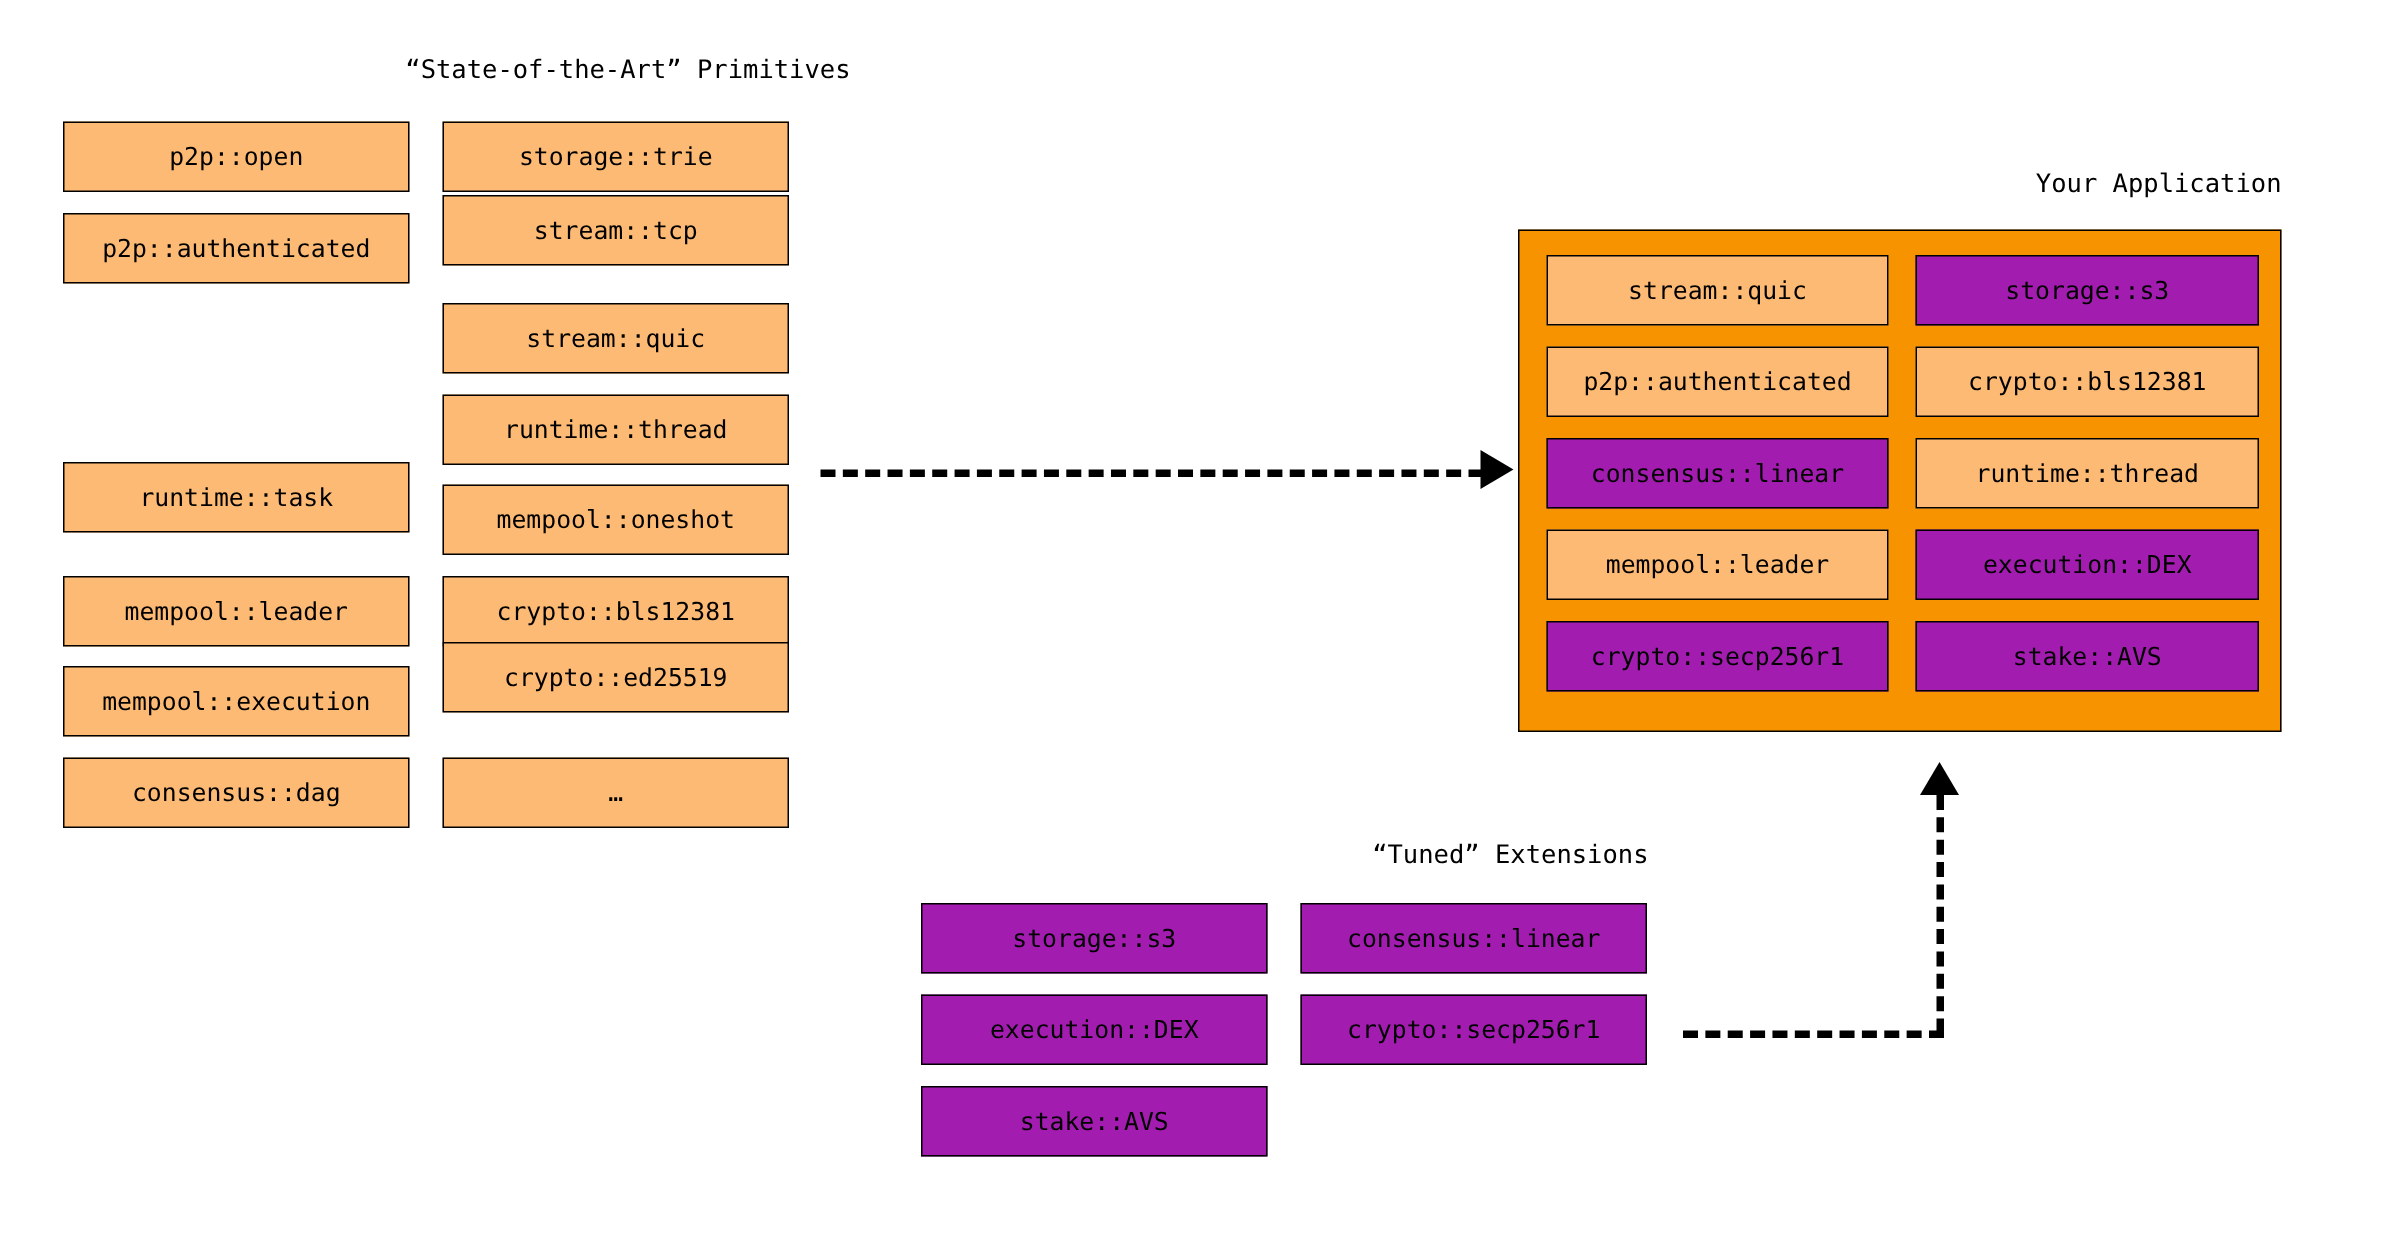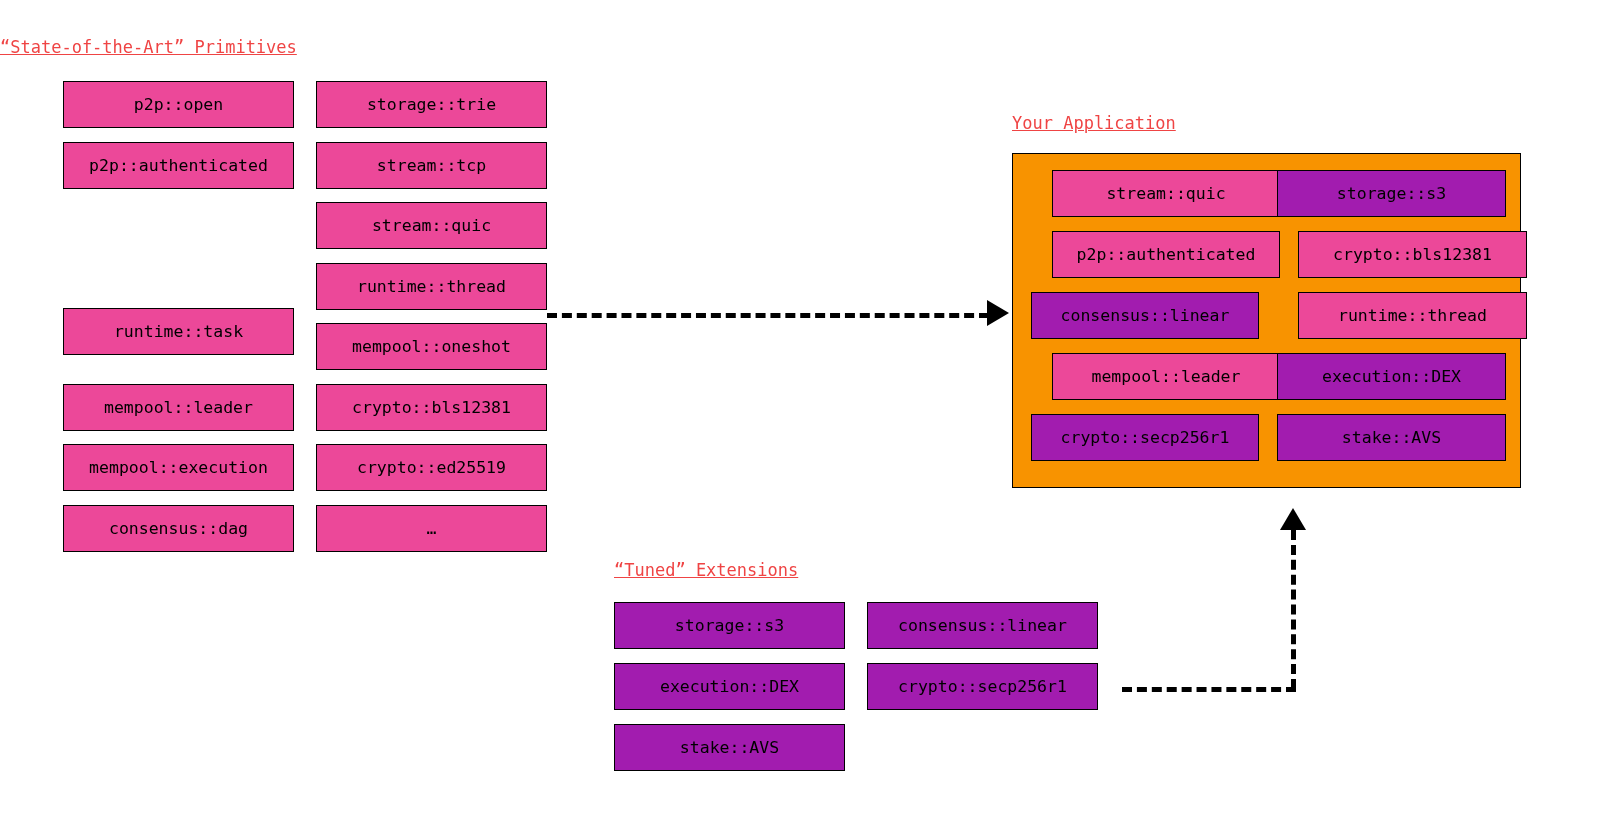--- a/index.html
+++ b/index.html
@@ -22,42 +22,41 @@
     inset: 0;
   }
 
   
   .caption {
     position: absolute;
     font-size: 17px;
     line-height: 20px;
     letter-spacing: 0px;
     white-space: nowrap;
-    color: #ef4444;
-    text-align: left;
-    text-decoration: underline;
+    color: #000000;
+    text-align: right;
   }
   #caption-primitives { left: 0px;   top: 37px;  width: 567px; }
   #caption-application { left: 1012px; top: 113px; width: 509px; }
   #caption-extensions  { left: 614px;  top: 560px; width: 485px; }
 
   
   .node {
     position: absolute;
     height: 47px;
     border: 1.6px solid #000000;
     display: flex;
     align-items: center;
     justify-content: center;
     font-size: 16.5px;
     line-height: 19px;
     white-space: nowrap;
     color: #000000;
   }
-  .node.green { background: #ec4899; margin-left: 21px; }
+  .node.green { background: #fdba74; }
   .node.pink  { background: #a21caf; }
 
   
   .col-p-left  { left: 42px;  width: 231px; }
   .col-p-right { left: 295px; width: 231px; }
 
   
   .col-a-left  { left: 1031px; width: 228px; }
   .col-a-right { left: 1277px; width: 229px; }
 
@@ -118,26 +117,26 @@
   <div class="caption" id="caption-primitives">“State-of-the-Art” Primitives</div>
 
   <div class="node green col-p-left" style="top:81px">p2p::open</div>
   <div class="node green col-p-left" style="top:142px">p2p::authenticated</div>
   <div class="node green col-p-left" style="top:308px">runtime::task</div>
   <div class="node green col-p-left" style="top:384px">mempool::leader</div>
   <div class="node green col-p-left" style="top:444px">mempool::execution</div>
   <div class="node green col-p-left" style="top:505px">consensus::dag</div>
 
   <div class="node green col-p-right" style="top:81px">storage::trie</div>
-  <div class="node green col-p-right" style="top:142px">stream::tcp</div>
+  <div class="node green col-p-right" style="top:130px">stream::tcp</div>
   <div class="node green col-p-right" style="top:202px">stream::quic</div>
   <div class="node green col-p-right" style="top:263px">runtime::thread</div>
   <div class="node green col-p-right" style="top:323px">mempool::oneshot</div>
   <div class="node green col-p-right" style="top:384px">crypto::bls12381</div>
-  <div class="node green col-p-right" style="top:444px">crypto::ed25519</div>
+  <div class="node green col-p-right" style="top:428px">crypto::ed25519</div>
   <div class="node green col-p-right" style="top:505px">…</div>
 
   <div class="caption" id="caption-application">Your Application</div>
 
   <div id="application-panel"></div>
 
   <div class="node green col-a-left" style="top:170px">stream::quic</div>
   <div class="node green col-a-left" style="top:231px">p2p::authenticated</div>
   <div class="node pink  col-a-left" style="top:292px">consensus::linear</div>
   <div class="node green col-a-left" style="top:353px">mempool::leader</div>

